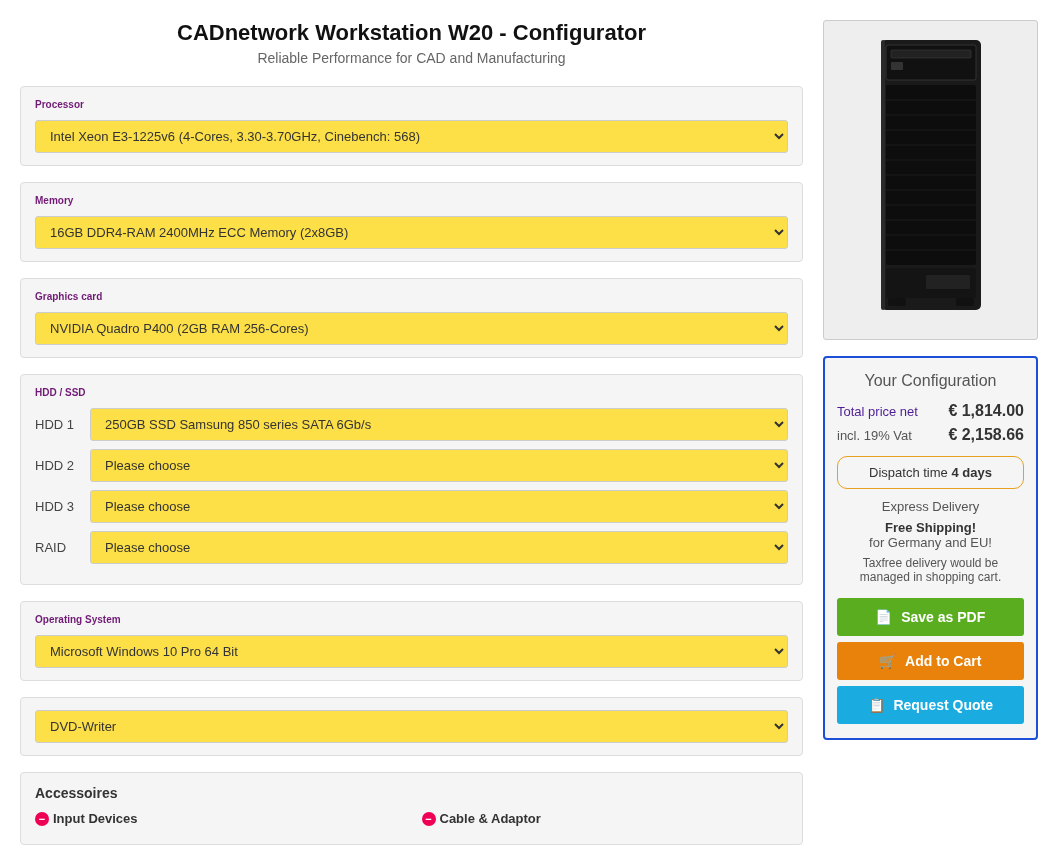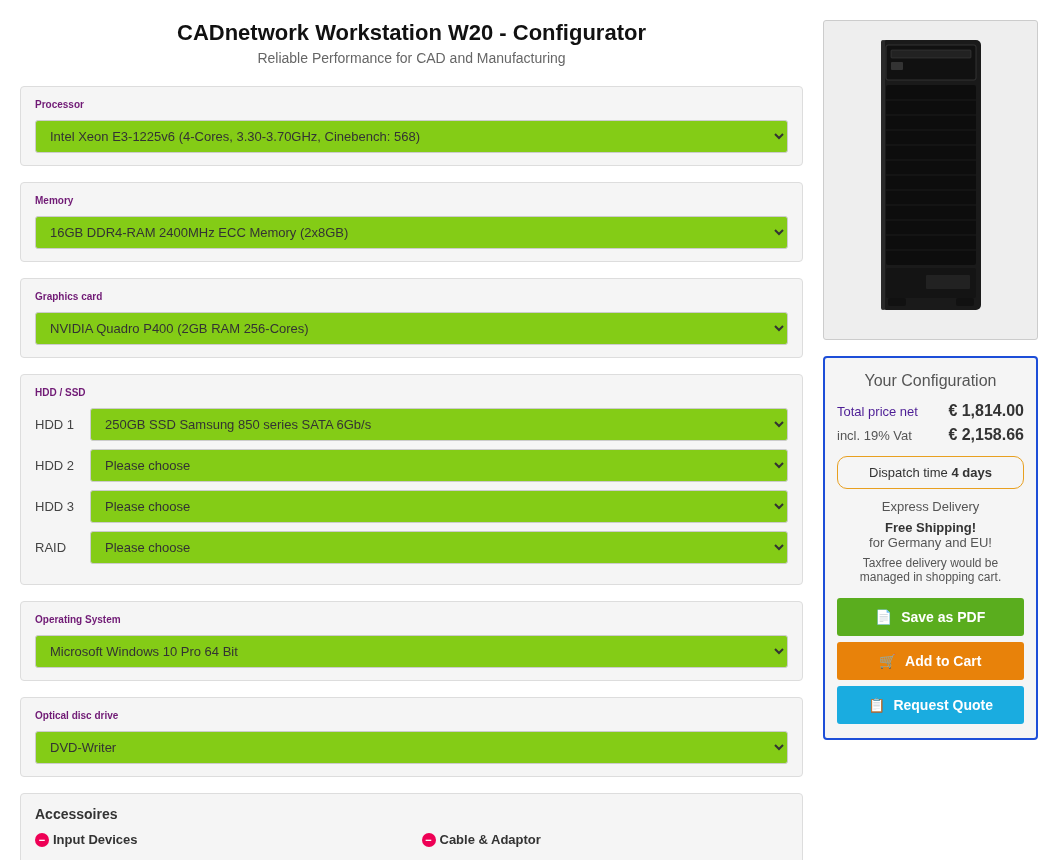--- a/index.html
+++ b/index.html
@@ -15,21 +15,21 @@
     .page-header p { font-size: 14px; color: #666; margin-top: 4px; }
 
     .section-card { background: #f5f5f5; border: 1px solid #ddd; border-radius: 4px; margin-bottom: 16px; padding: 12px 14px; }
     .section-title { font-size: 10px; font-weight: bold; color: #701a75; margin-bottom: 10px; }
 
     select {
       width: 100%;
       padding: 7px 10px;
       border: 1px solid #ccc;
       border-radius: 3px;
-      background: #84cc16;
+      background: #fde047;
       font-size: 13px;
       color: #333;
       appearance: auto;
     }
 
     .hdd-row { display: flex; align-items: center; margin-bottom: 8px; }
     .hdd-label { width: 55px; font-size: 13px; color: #444; flex-shrink: 0; }
     .hdd-row select { flex: 1; }
 
     
@@ -165,21 +165,20 @@
     </div>
 
     <div class="section-card">
       <div class="section-title">Operating System</div>
       <select>
         <option>Microsoft Windows 10 Pro 64 Bit</option>
       </select>
     </div>
 
     <div class="section-card">
-      <div class="section-title">Optical disc drive</div>
       <select>
         <option>DVD-Writer</option>
       </select>
     </div>
 
     <div class="accessories-section">
       <div class="accessories-title">Accessoires</div>
       <div class="acc-columns">
         <div class="acc-col">
           <div class="acc-group-title">

